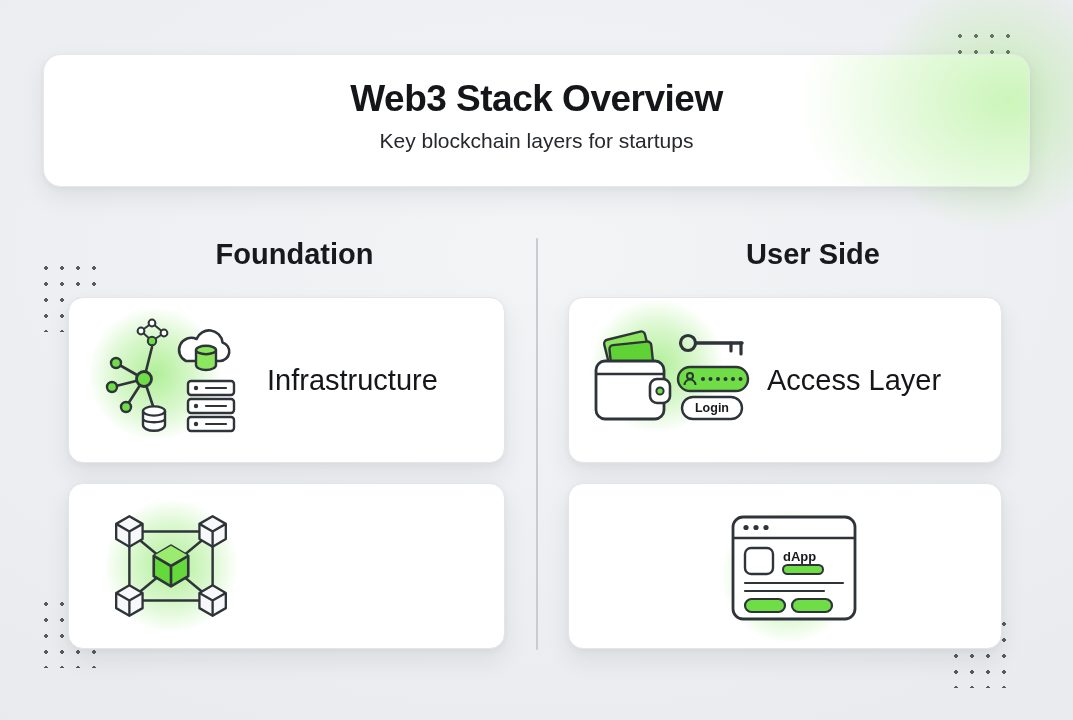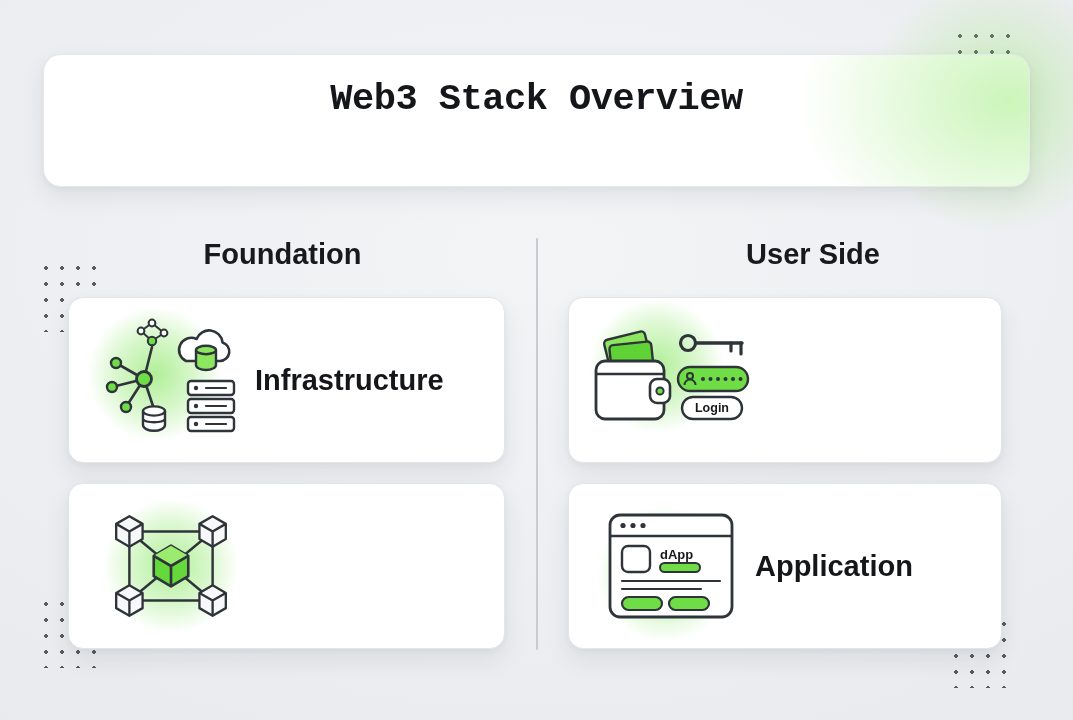--- a/index.html
+++ b/index.html
@@ -45,39 +45,38 @@
     box-shadow: 0 10px 24px rgba(40,50,60,0.08), 0 2px 6px rgba(40,50,60,0.05);
     text-align: center;
     z-index: 1;
   }
   .header-title {
     margin-top: 23px;
     font-size: 37px;
     font-weight: 700;
     letter-spacing: -0.5px;
     color: #141619;
-    font-family: Liberation Mono, monospace;
   }
   .header-subtitle {
     margin-top: 9px;
     font-size: 21px;
     font-weight: 400;
     color: #25282c;
   }
 
   .col-heading {
     position: absolute;
     top: 238px;
     text-align: center;
     font-size: 29px;
     font-weight: 600;
     color: #17191c;
     z-index: 1;
   }
-  .col-heading-left  { left: 64px;  width: 437px; }
+  .col-heading-left  { left: 76px;  width: 437px; }
   .col-heading-right { left: 596px; width: 434px; }
 
   .divider {
     position: absolute;
     left: 536px; top: 238px;
     width: 2px; height: 412px;
     background: #c8cbd1;
     border-radius: 1px;
     z-index: 0;
   }
@@ -90,21 +89,21 @@
     border-radius: 15px;
     box-shadow: 0 12px 24px rgba(40,50,60,0.08), 0 2px 6px rgba(40,50,60,0.05);
     display: flex;
     align-items: center;
     padding-left: 18px;
     z-index: 1;
   }
   .card-1 { left: 68px;  top: 297px; }
   .card-2 { left: 68px;  top: 483px; }
   .card-3 { left: 568px; top: 297px; width: 434px; }
-  .card-4 { left: 568px; top: 483px; width: 434px; }
+  .card-4 { left: 568px; top: 483px; width: 434px; flex-direction: column; }
 
   .icon-box {
     position: relative;
     flex: 0 0 168px;
     width: 168px; height: 152px;
     display: flex;
     align-items: center;
     justify-content: center;
     text-align: center;
   }
@@ -115,36 +114,38 @@
     background: radial-gradient(circle, rgba(124,228,83,0.60) 0%, rgba(124,228,83,0.28) 42%, rgba(124,228,83,0) 70%);
   }
   .glow-nw { transform: translate(-16px, -6px); }
   .glow-c  { transform: translate(0px, 0px); }
   .glow-n  { transform: translate(-14px, -14px); }
   .glow-s  { transform: translate(-6px, 8px); }
   .icon-box svg { position: relative; }
 
   .card-label {
     font-size: 29px;
-    font-weight: 700;
+    font-weight: 400;
     color: #141619;
+    margin-left: 12px;
     white-space: nowrap;
   }
 </style>
 </head>
 <body>
 
 <div class="dots dots-tr"></div>
 <div class="dots dots-lm"></div>
 <div class="dots dots-bl"></div>
 <div class="dots dots-br"></div>
 <div class="corner-glow"></div>
 
 <header class="header-card">
   <h1 class="header-title">Web3 Stack Overview</h1>
+  <p class="header-subtitle">Key blockchain layers for startups</p>
 </header>
 
 <h2 class="col-heading col-heading-left">Foundation</h2>
 <h2 class="col-heading col-heading-right">User Side</h2>
 
 <div class="divider"></div>
 
 <div class="card card-1">
   <div class="icon-box">
     <div class="glow glow-nw"></div>
@@ -272,20 +273,21 @@
             <circle cx="150.5" cy="58" r="2"></circle>
         </g>
       </g>
 
       <g>
         <rect x="92" y="76" width="60" height="22" rx="11" fill="#ffffff" stroke="#2f343a" stroke-width="2.4"></rect>
         <text x="122" y="91" text-anchor="middle" font-size="12.5" font-weight="600" fill="#17191c">Login</text>
       </g>
     </svg>
   </div>
+  <div class="card-label">Access Layer</div>
 </div>
 
 <div class="card card-4">
   <div class="icon-box">
     <div class="glow glow-s"></div>
     <svg width="136" height="112" viewBox="0 0 136 112" fill="none">
       <rect x="7" y="5" width="122" height="102" rx="10" fill="#ffffff" stroke="#2f343a" stroke-width="2.8"></rect>
       <line x1="8" y1="26" x2="128" y2="26" stroke="#2f343a" stroke-width="2.4"></line>
       <g fill="#2f343a">
         <circle cx="20" cy="15.5" r="2.6"></circle>
@@ -294,14 +296,13 @@
       </g>
       <rect x="19" y="36" width="28" height="26" rx="6" fill="#ffffff" stroke="#2f343a" stroke-width="2.4"></rect>
       <text x="57" y="49" font-size="13" font-weight="700" fill="#17191c">dApp</text>
       <rect x="57" y="53" width="40" height="9" rx="4.5" fill="#6fdd45" stroke="#2f343a" stroke-width="2"></rect>
       <line x1="19" y1="71" x2="117" y2="71" stroke="#2f343a" stroke-width="2.2" stroke-linecap="round"></line>
       <line x1="19" y1="79" x2="98" y2="79" stroke="#2f343a" stroke-width="2.2" stroke-linecap="round"></line>
       <rect x="19" y="87" width="40" height="13" rx="6.5" fill="#6fdd45" stroke="#2f343a" stroke-width="2.2"></rect>
       <rect x="66" y="87" width="40" height="13" rx="6.5" fill="#6fdd45" stroke="#2f343a" stroke-width="2.2"></rect>
     </svg>
   </div>
-  <div class="card-label">Application</div>
 </div>
 
 </body></html>

